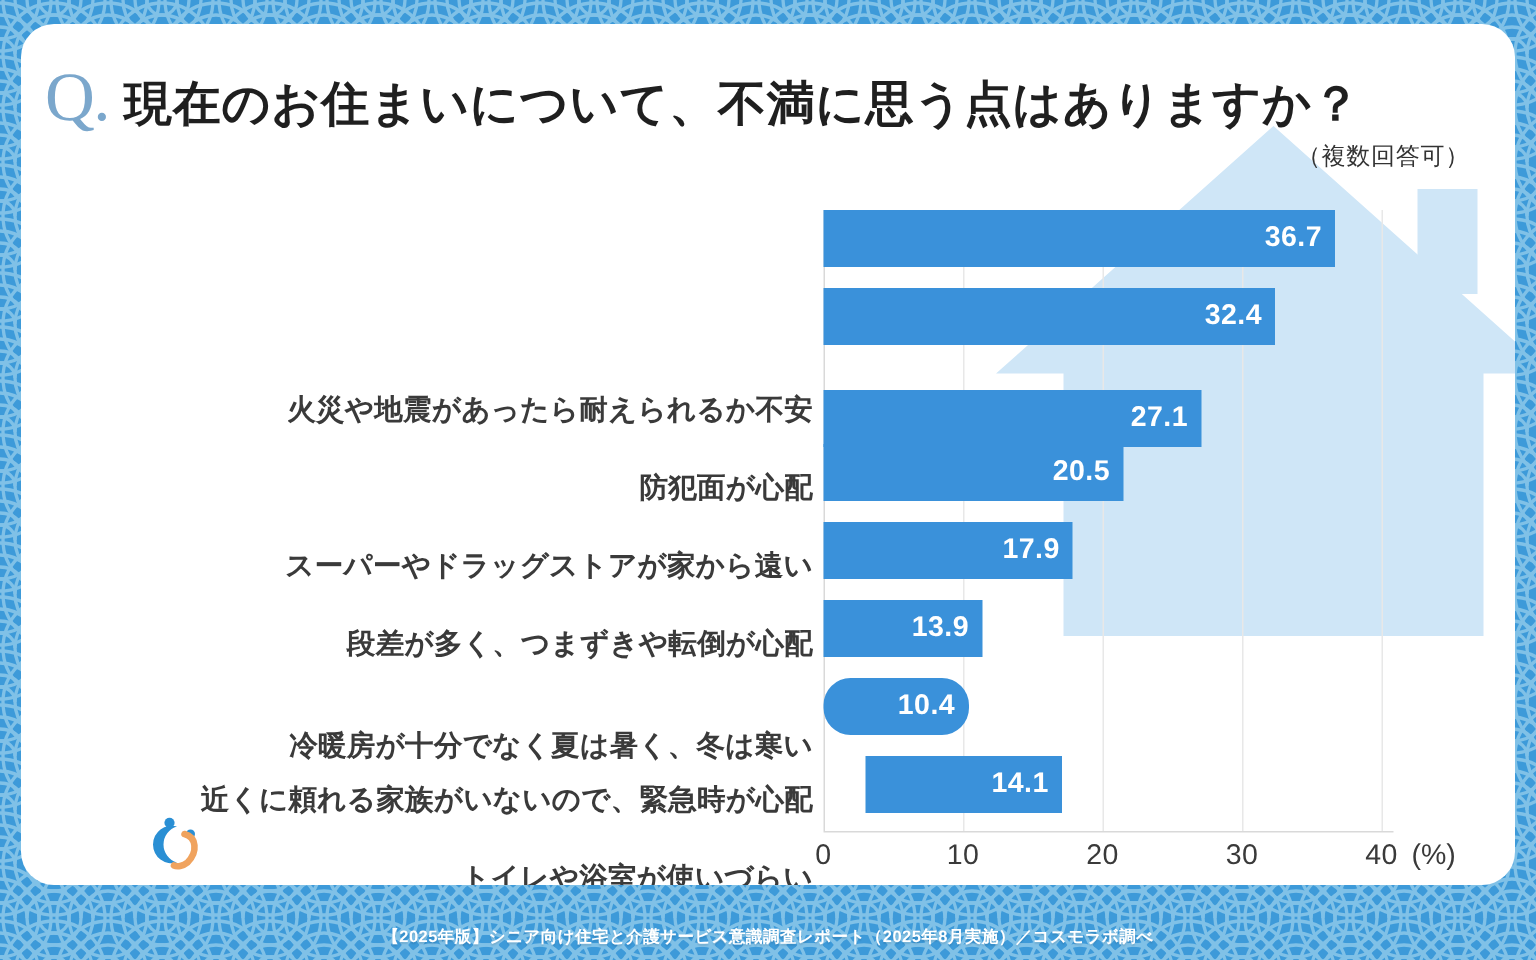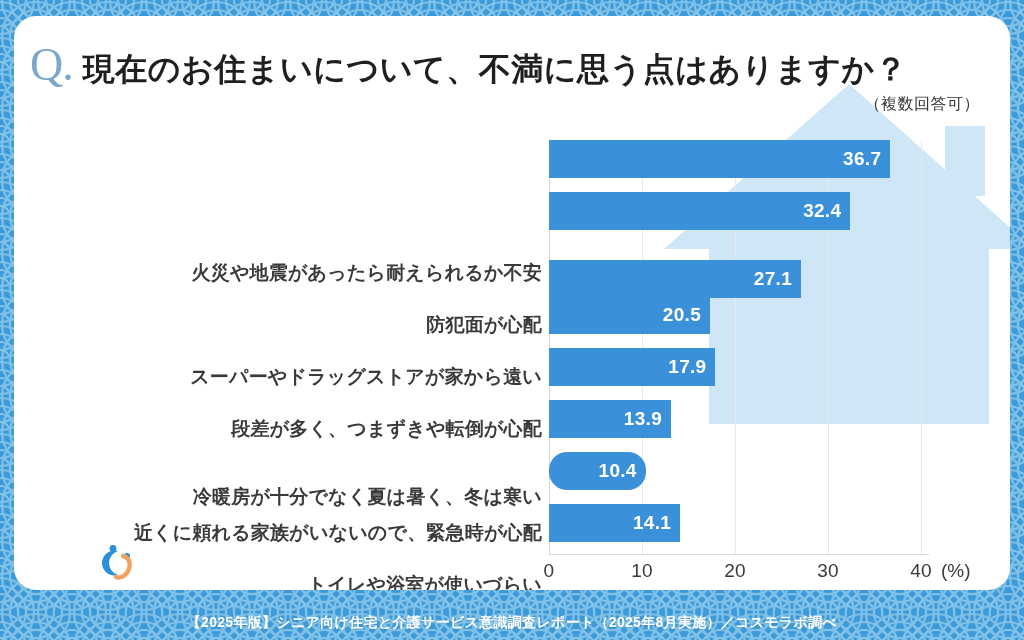--- a/index.html
+++ b/index.html
@@ -206,21 +206,21 @@
     letter-spacing: 1.5px;
   }
 
   
   #footer {
     position: absolute;
     left: 0;
     bottom: 8px;
     width: 1024px;
     text-align: center;
-    font-size: 14px;
+    font-size: 11px;
     color: #ffffff;
     letter-spacing: 0.3px;
     font-weight: bold;
     text-shadow: 0 1px 1px rgba(0,0,0,0.10);
   }
 </style>
 </head>
 <body>
 
 <div id="bg-pattern">
@@ -305,41 +305,41 @@
           <div class="bar" style="width: 301.32px;">
             <span class="bar-value">32.4</span>
           </div>
         </div>
       <div class="row" style="top:120px">
           <div class="bar" style="width: 252.03px;">
             <span class="bar-value">27.1</span>
           </div>
         </div>
       <div class="row" style="top:156px">
-          <div class="bar" style="width: 161px;">
+          <div class="bar" style="width: 200px;">
             <span class="bar-value">20.5</span>
           </div>
         </div>
       <div class="row" style="top:208px">
           <div class="bar" style="width: 166.47px;">
             <span class="bar-value">17.9</span>
           </div>
         </div>
       <div class="row" style="top:260px">
-          <div class="bar" style="width: 122px;">
+          <div class="bar" style="width: 106px;">
             <span class="bar-value">13.9</span>
           </div>
         </div>
       <div class="row" style="top:312px">
           <div class="bar" style="width: 96.72px; border-radius: 18px;">
             <span class="bar-value">10.4</span>
           </div>
         </div>
       <div class="row" style="top:364px">
-          <div class="bar" style="width: 131.13px;">
+          <div class="bar" style="width: 131.13px; margin-left: 28px;">
             <span class="bar-value">14.1</span>
           </div>
         </div>
 
       <div class="tick-label" style="left:0px">0</div>
       <div class="tick-label" style="left:93px">10</div>
       <div class="tick-label" style="left:186px">20</div>
       <div class="tick-label" style="left:279px">30</div>
       <div class="tick-label" style="left:372px">40</div>
       <div id="unit-label">(%)</div>

